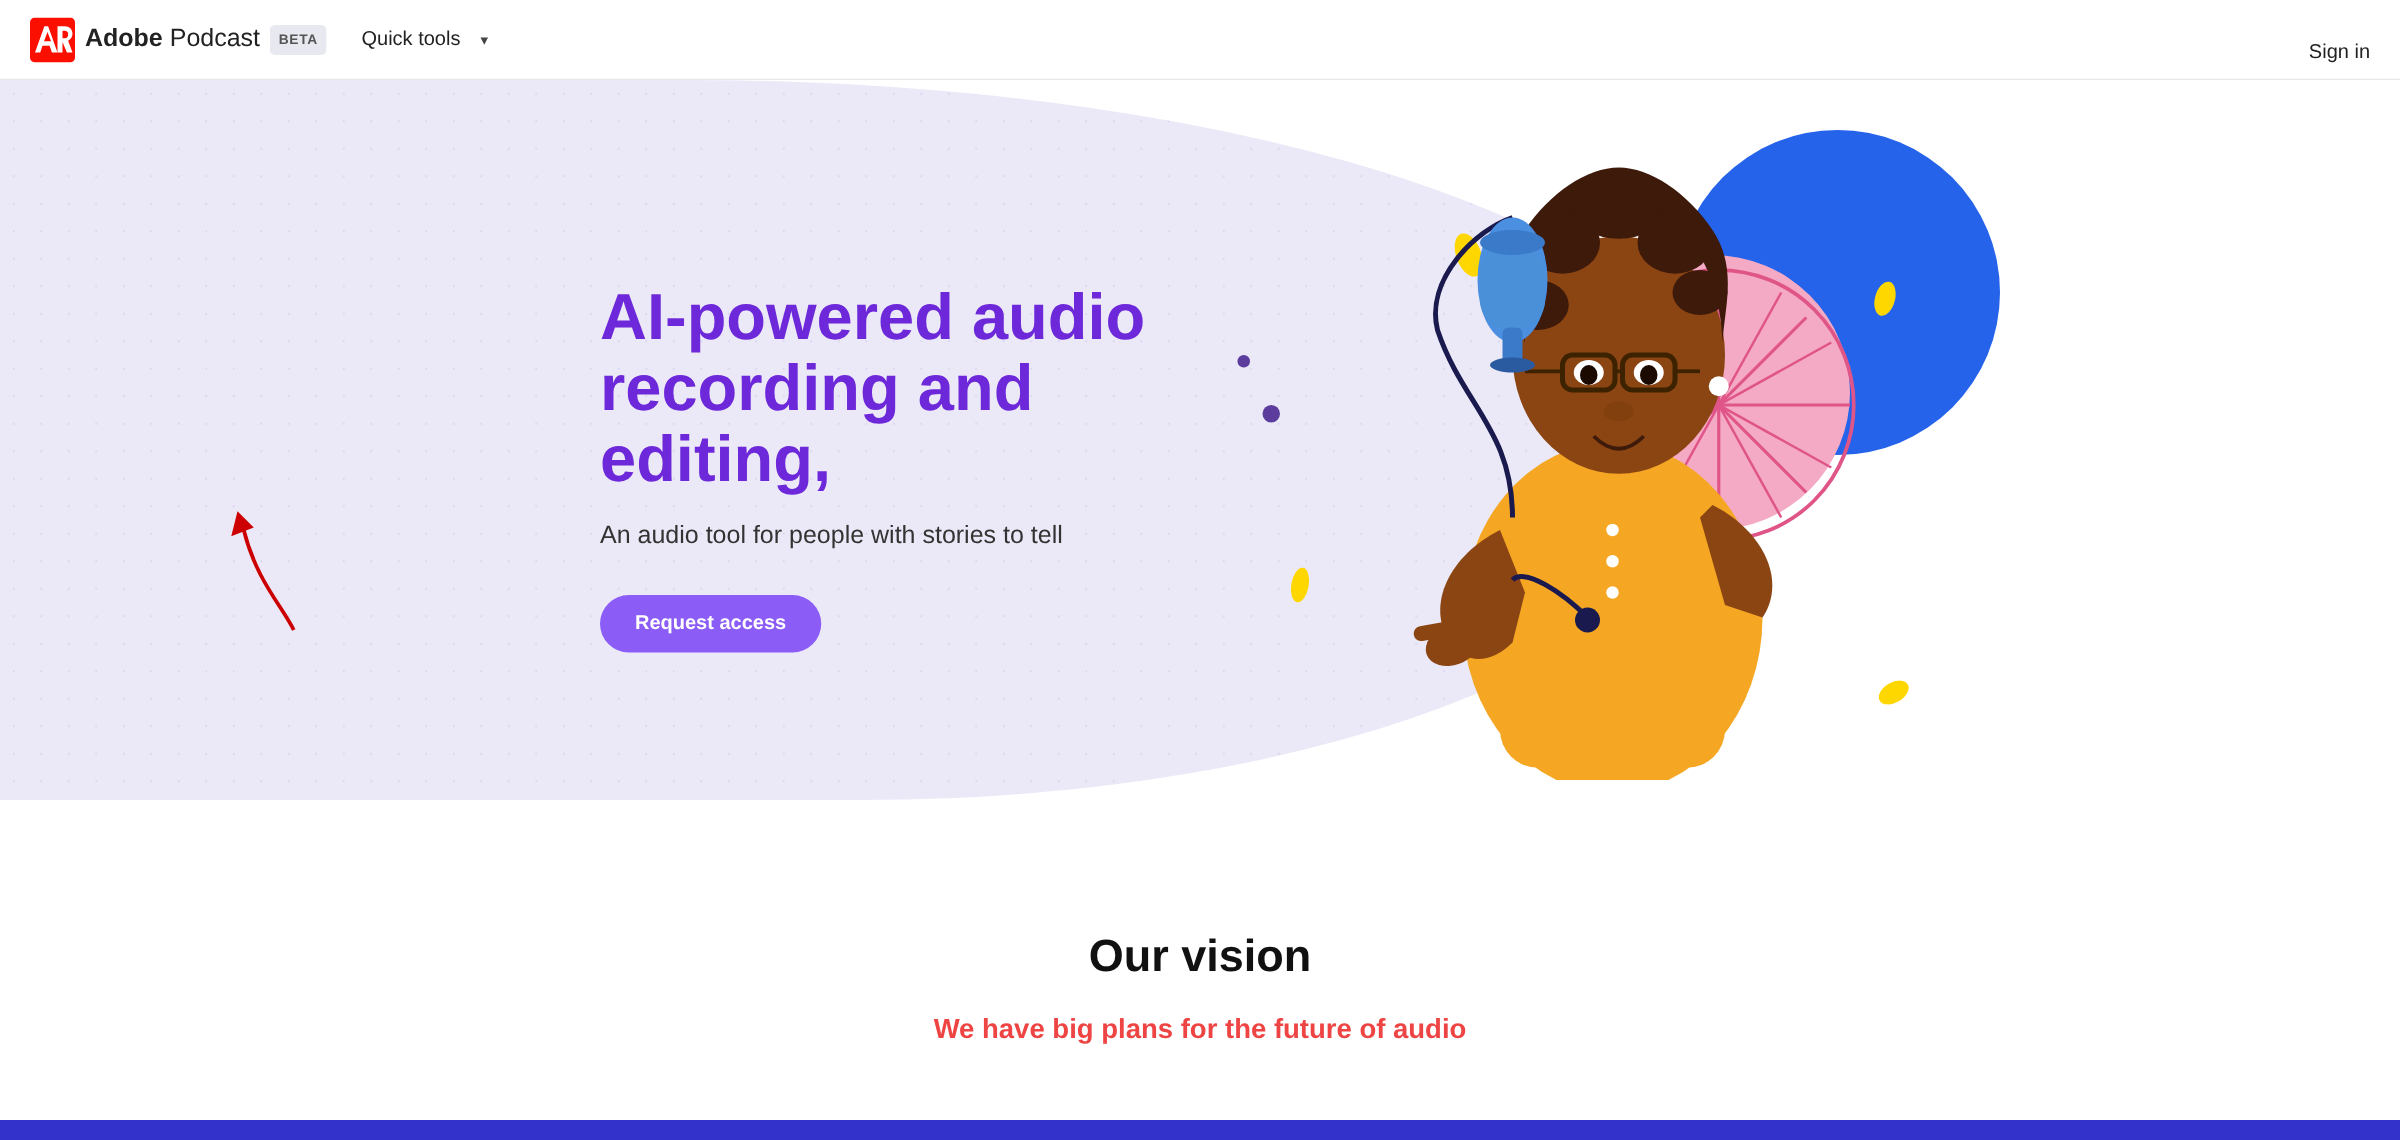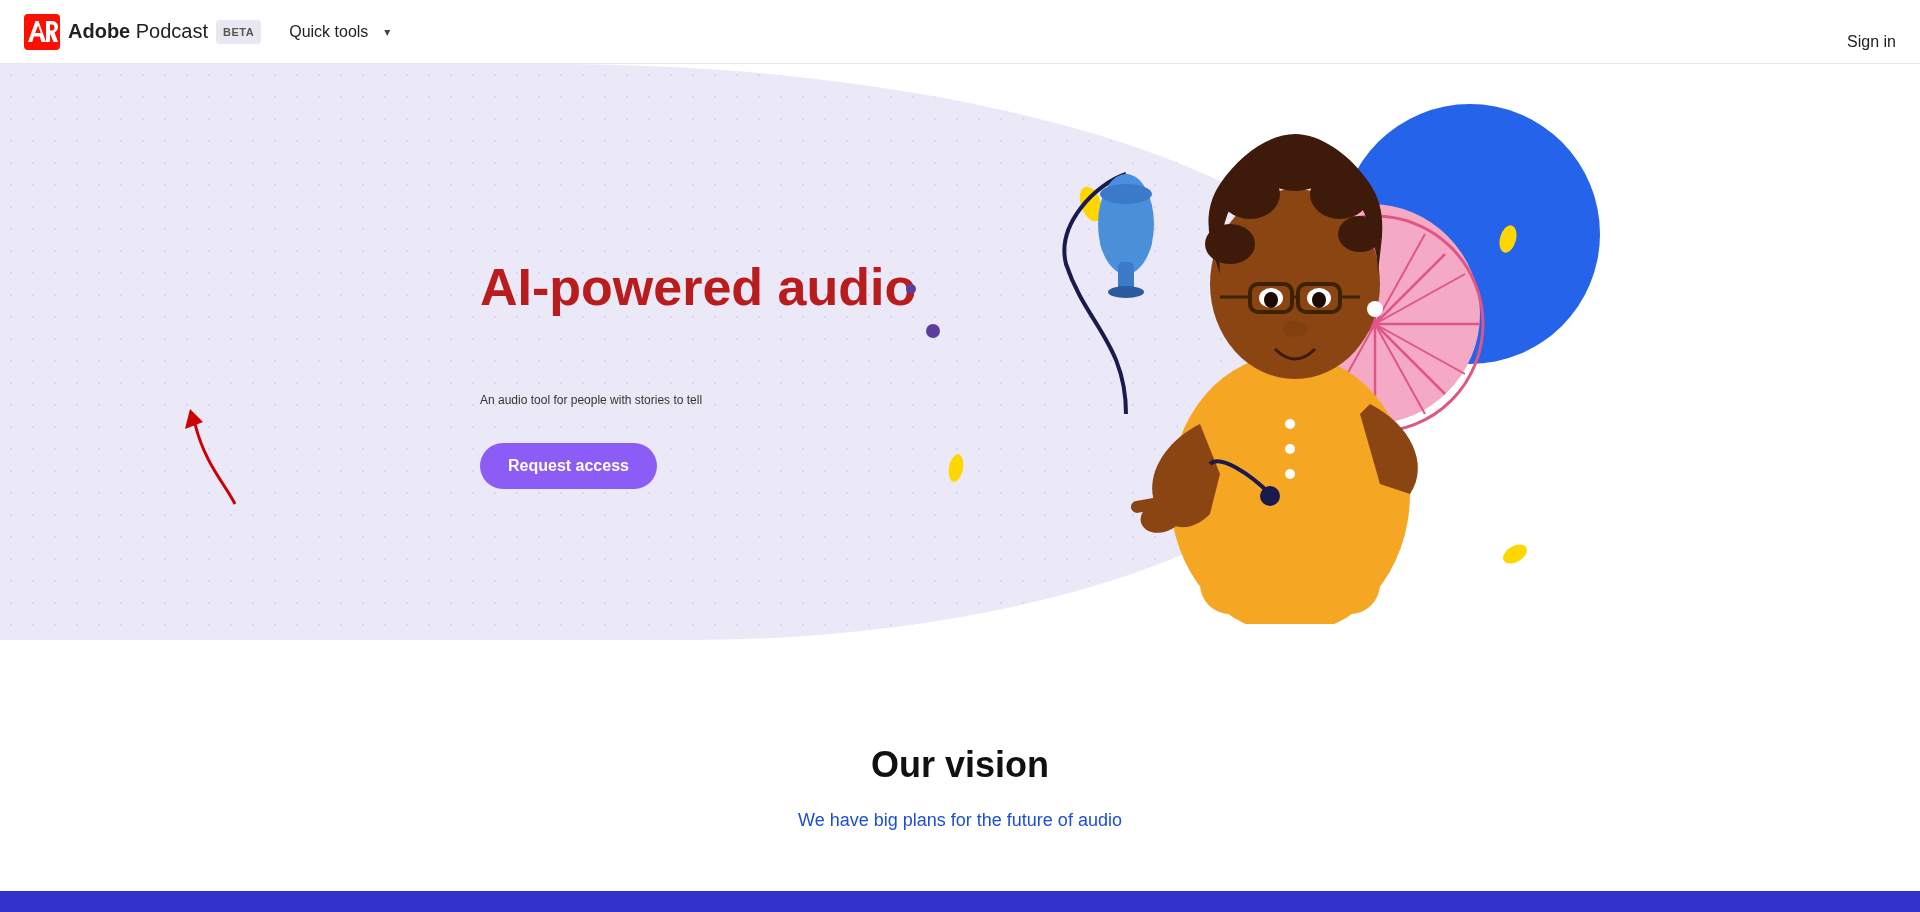--- a/index.html
+++ b/index.html
@@ -90,25 +90,25 @@
       justify-content: space-between;
       max-width: 1400px;
       margin: 0 auto;
       padding: 60px 120px 40px 220px;
     }
     .hero-text { max-width: 520px; }
     .hero-heading {
       font-size: 52px;
       font-weight: 900;
       line-height: 1.1;
-      color: #b91c1c;
+      color: #6d28d9;
       margin-bottom: 20px;
     }
     .hero-sub {
-      font-size: 12px;
+      font-size: 20px;
       color: #333;
       margin-bottom: 36px;
       font-weight: 400;
     }
     .request-access-btn {
       background: #8b5cf6;
       color: #fff;
       font-size: 16px;
       font-weight: 600;
       border: none;
@@ -173,23 +173,23 @@
       text-align: center;
       background: #fff;
     }
     .vision-title {
       font-size: 36px;
       font-weight: 800;
       color: #111;
       margin-bottom: 24px;
     }
     .vision-sub {
-      font-size: 18px;
-      color: #1d4ed8;
-      font-weight: 400;
+      font-size: 22px;
+      color: #ef4444;
+      font-weight: 700;
     }
 
     
     .bottom-section {
       width: 100%;
       height: 160px;
       background: #3333cc;
       position: relative;
       overflow: hidden;
       display: flex;
@@ -239,21 +239,21 @@
 </nav>
 
 <section class="hero">
   <div class="hero-blob"></div>
   <div class="hero-dots-overlay"></div>
 
   <div class="hero-content">
     <div class="hero-text">
       <h1 class="hero-heading">
         <span>AI-powered audio</span><br>
-        <br>
+        <span>recording and editing,</span><br>
       </h1>
       <p class="hero-sub">An audio tool for people with stories to tell</p>
       <button class="request-access-btn">Request access</button>
     </div>
 
     <div class="hero-illustration">
 
       <div class="deco-blue-circle"></div>
       <div class="deco-pink-circle"></div>
 

